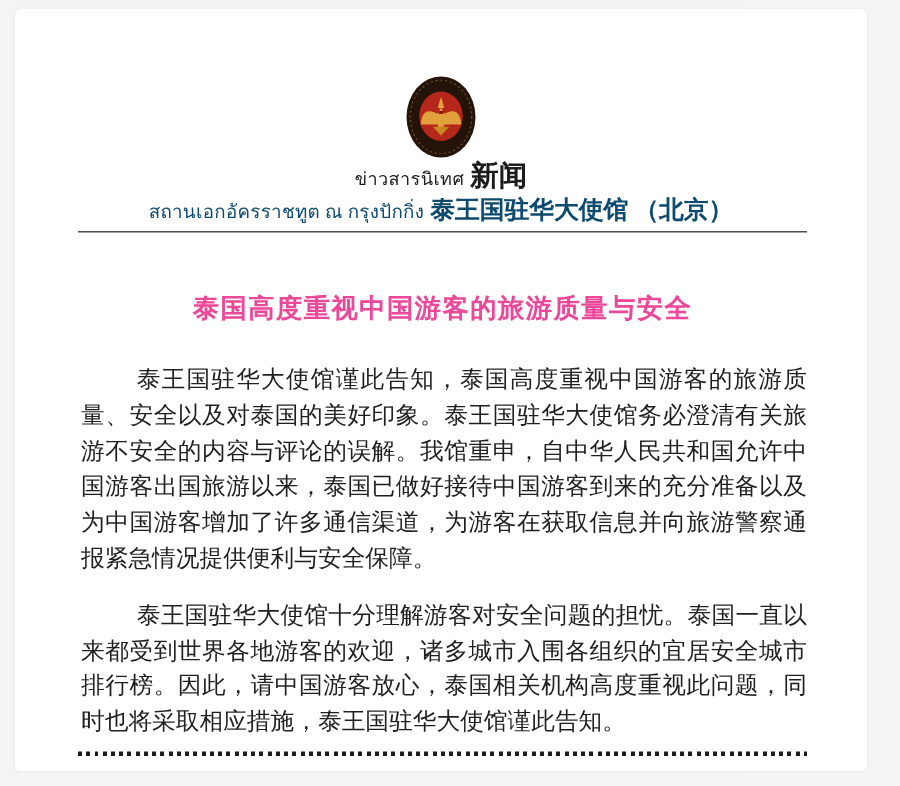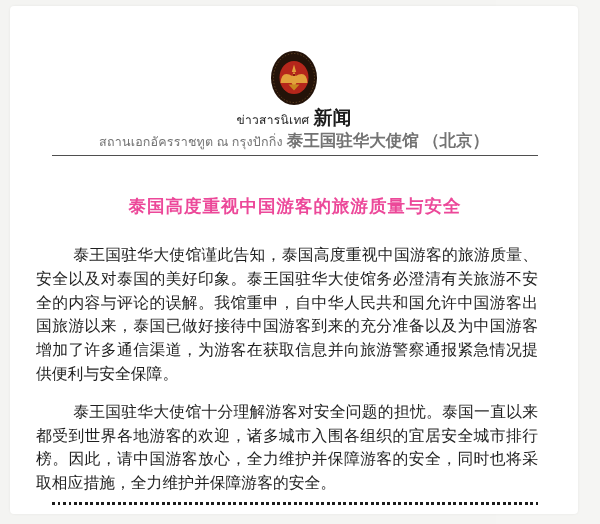--- a/index.html
+++ b/index.html
@@ -32,40 +32,40 @@
     text-align: center;
     line-height: 22px;
     color: #1c1c1c;
     white-space: nowrap;
   }
   .hdr-line1 .thai { font-size: 12px; letter-spacing: 0.3px; }
   .hdr-line1 .cn   { font-size: 19px; font-weight: bold; }
   .hdr-line2 {
     text-align: center;
     line-height: 19px;
-    color: #737373;
+    color: #0c4a6e;
     white-space: nowrap;
   }
   .hdr-line2 .thai { font-size: 12.5px; letter-spacing: 0.2px; }
   .hdr-line2 .cn   { font-size: 16.5px; font-weight: bold; }
   .rule {
     margin: 3px 40px 0 42px;
     border: none;
     border-top: 1.6px solid #4f4f4f;
   }
   .doc-title {
     margin: 38px 40px 0 42px;
     text-align: center;
     font-size: 17.5px;
     font-weight: bold;
     letter-spacing: 1px;
     color: #ec4899;
   }
   .body-text {
-    margin: 25px 40px 0 26px;
+    margin: 25px 40px 0 44px;
   }
   .body-text p {
     font-size: 15.8px;
     line-height: 23.8px;
     color: #1f1f1f;
     text-align: justify;
     text-indent: 2.35em;
   }
   .body-text p + p { margin-top: 14px; }
   .dotted-sep {
@@ -107,19 +107,19 @@
       <span class="thai">สถานเอกอัครราชทูต ณ กรุงปักกิ่ง</span>
       <span class="cn">泰王国驻华大使馆 （北京）</span>
     </div>
 
     <hr class="rule">
 
     <h1 class="doc-title">泰国高度重视中国游客的旅游质量与安全</h1>
 
     <div class="body-text">
       <p>泰王国驻华大使馆谨此告知，泰国高度重视中国游客的旅游质量、安全以及对泰国的美好印象。泰王国驻华大使馆务必澄清有关旅游不安全的内容与评论的误解。我馆重申，自中华人民共和国允许中国游客出国旅游以来，泰国已做好接待中国游客到来的充分准备以及为中国游客增加了许多通信渠道，为游客在获取信息并向旅游警察通报紧急情况提供便利与安全保障。</p>
-      <p>泰王国驻华大使馆十分理解游客对安全问题的担忧。泰国一直以来都受到世界各地游客的欢迎，诸多城市入围各组织的宜居安全城市排行榜。因此，请中国游客放心，全力维护并保障游客的安全，同时也将采取相应措施，全力维护并保障游客的安全。</p>
+      <p>泰王国驻华大使馆十分理解游客对安全问题的担忧。泰国一直以来都受到世界各地游客的欢迎，诸多城市入围各组织的宜居安全城市排行榜。因此，请中国游客放心，泰国相关机构高度重视此问题，同时也将采取相应措施，泰王国驻华大使馆谨此告知。</p>
     </div>
 
     <div class="dotted-sep"></div>
 
   </div>
 </div>
 
 </body></html>

